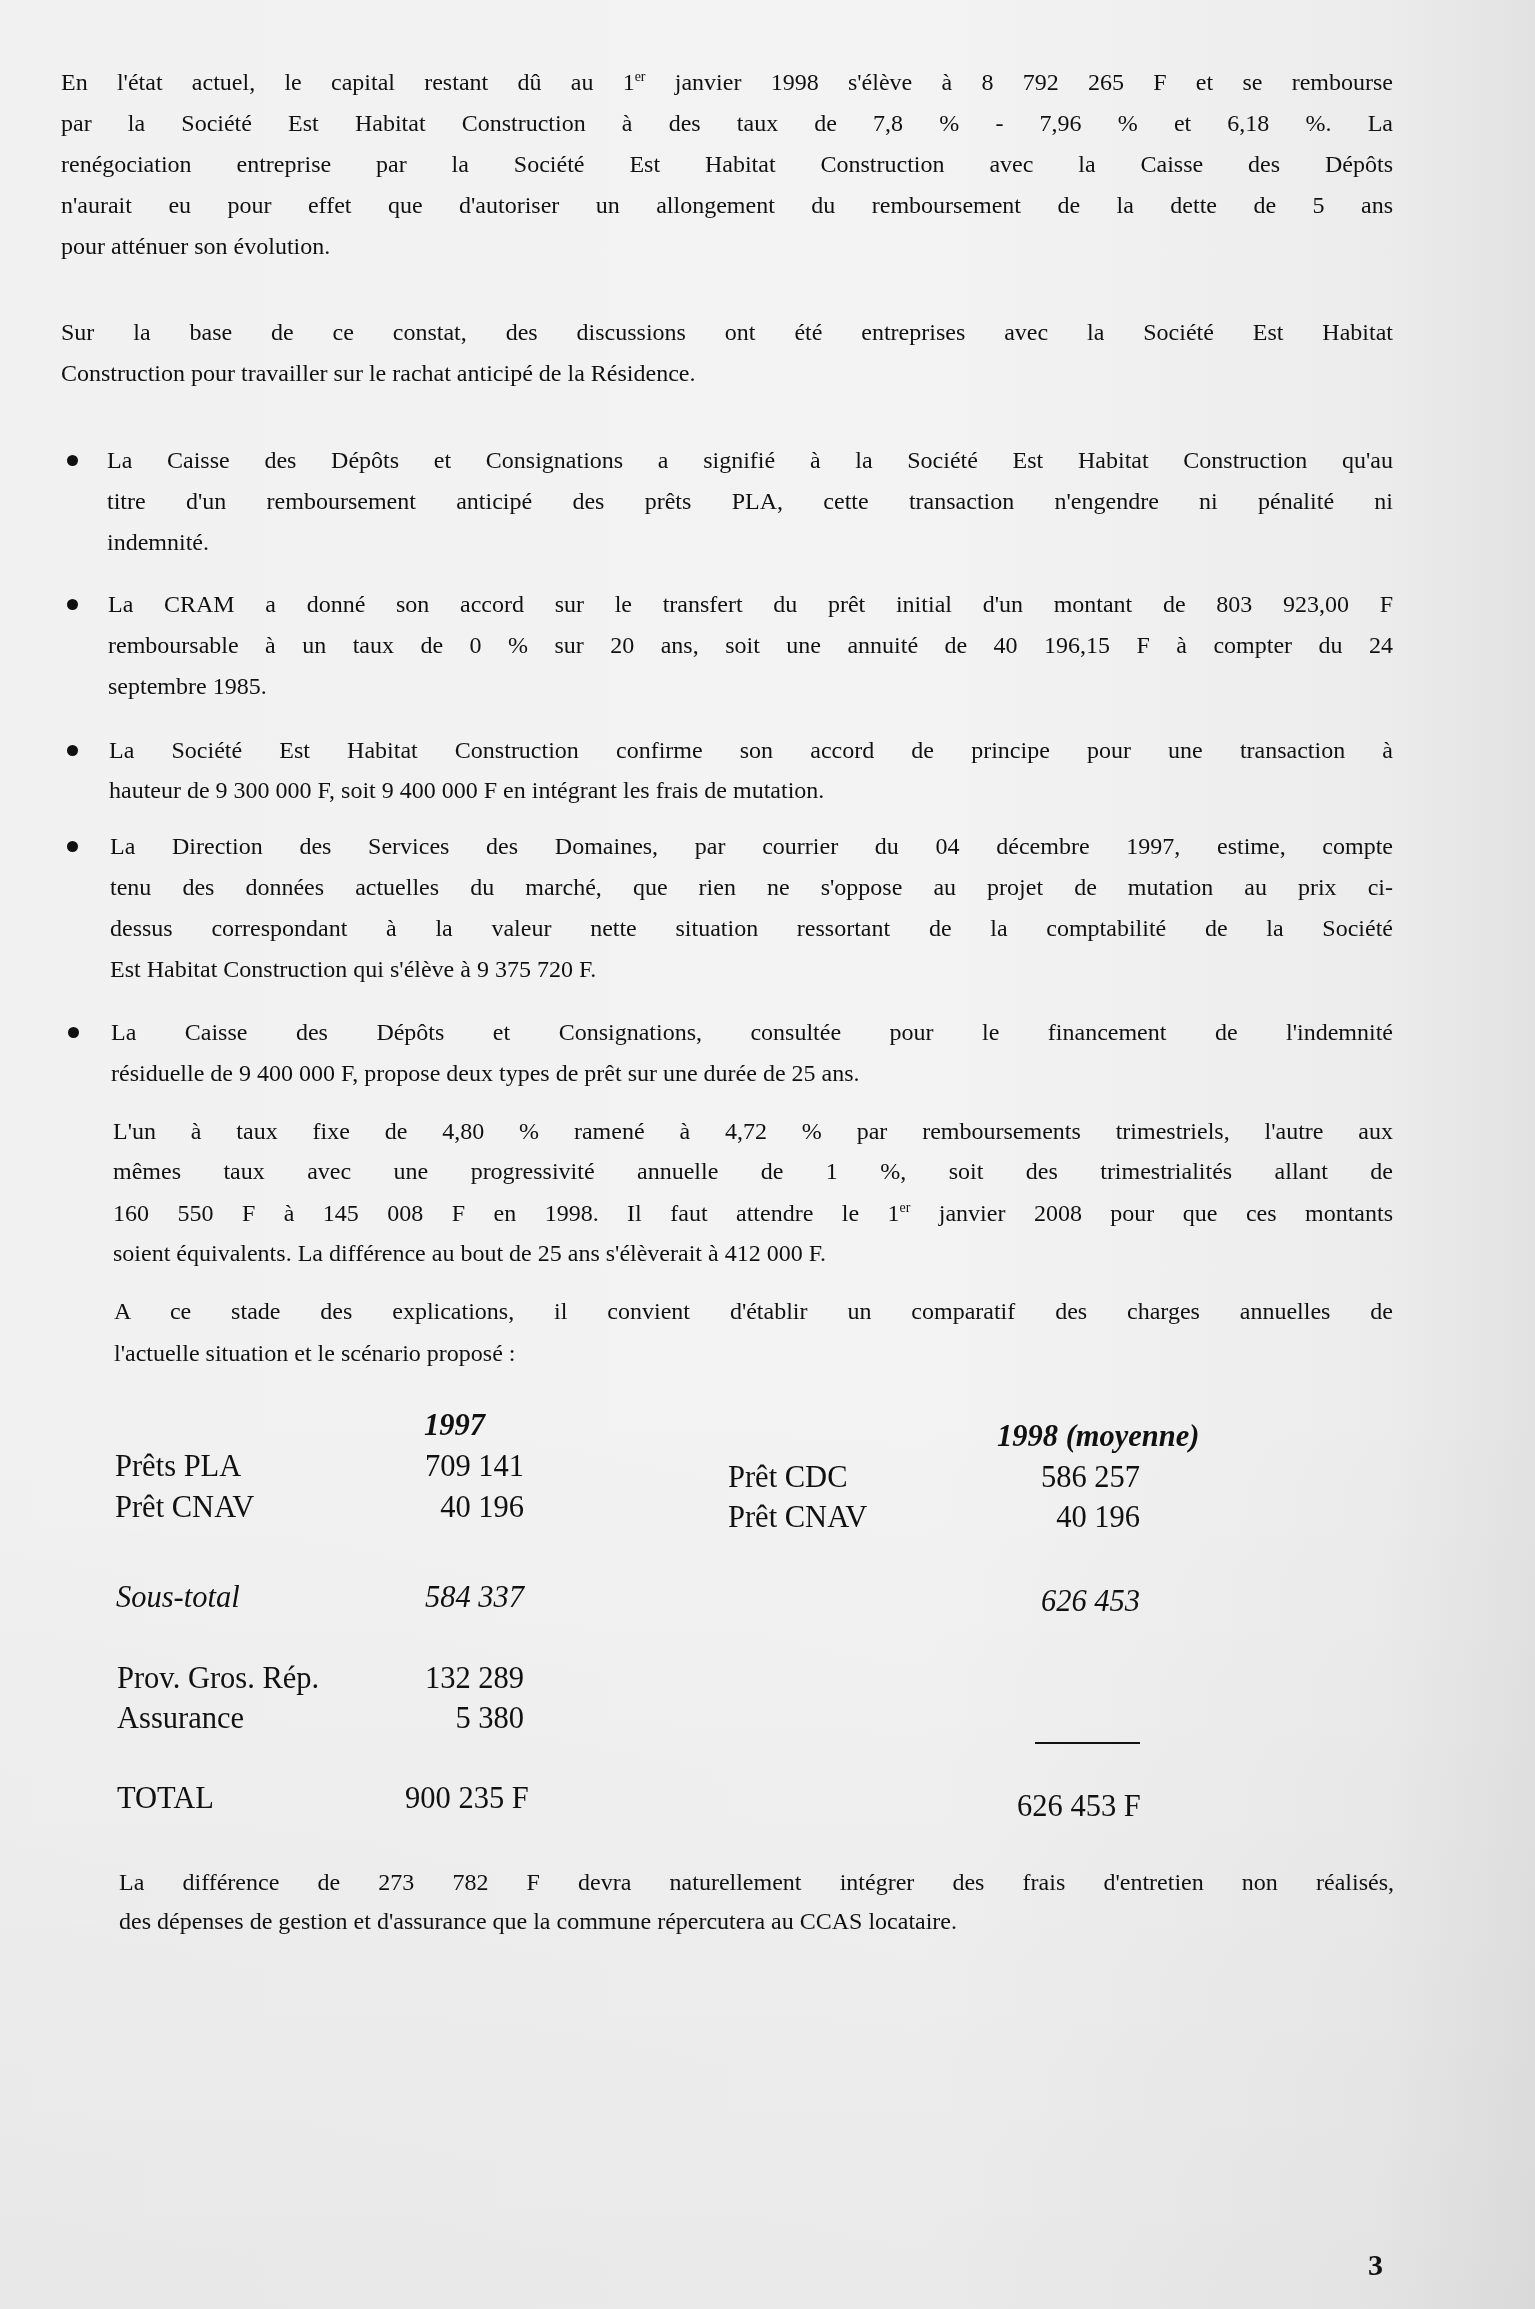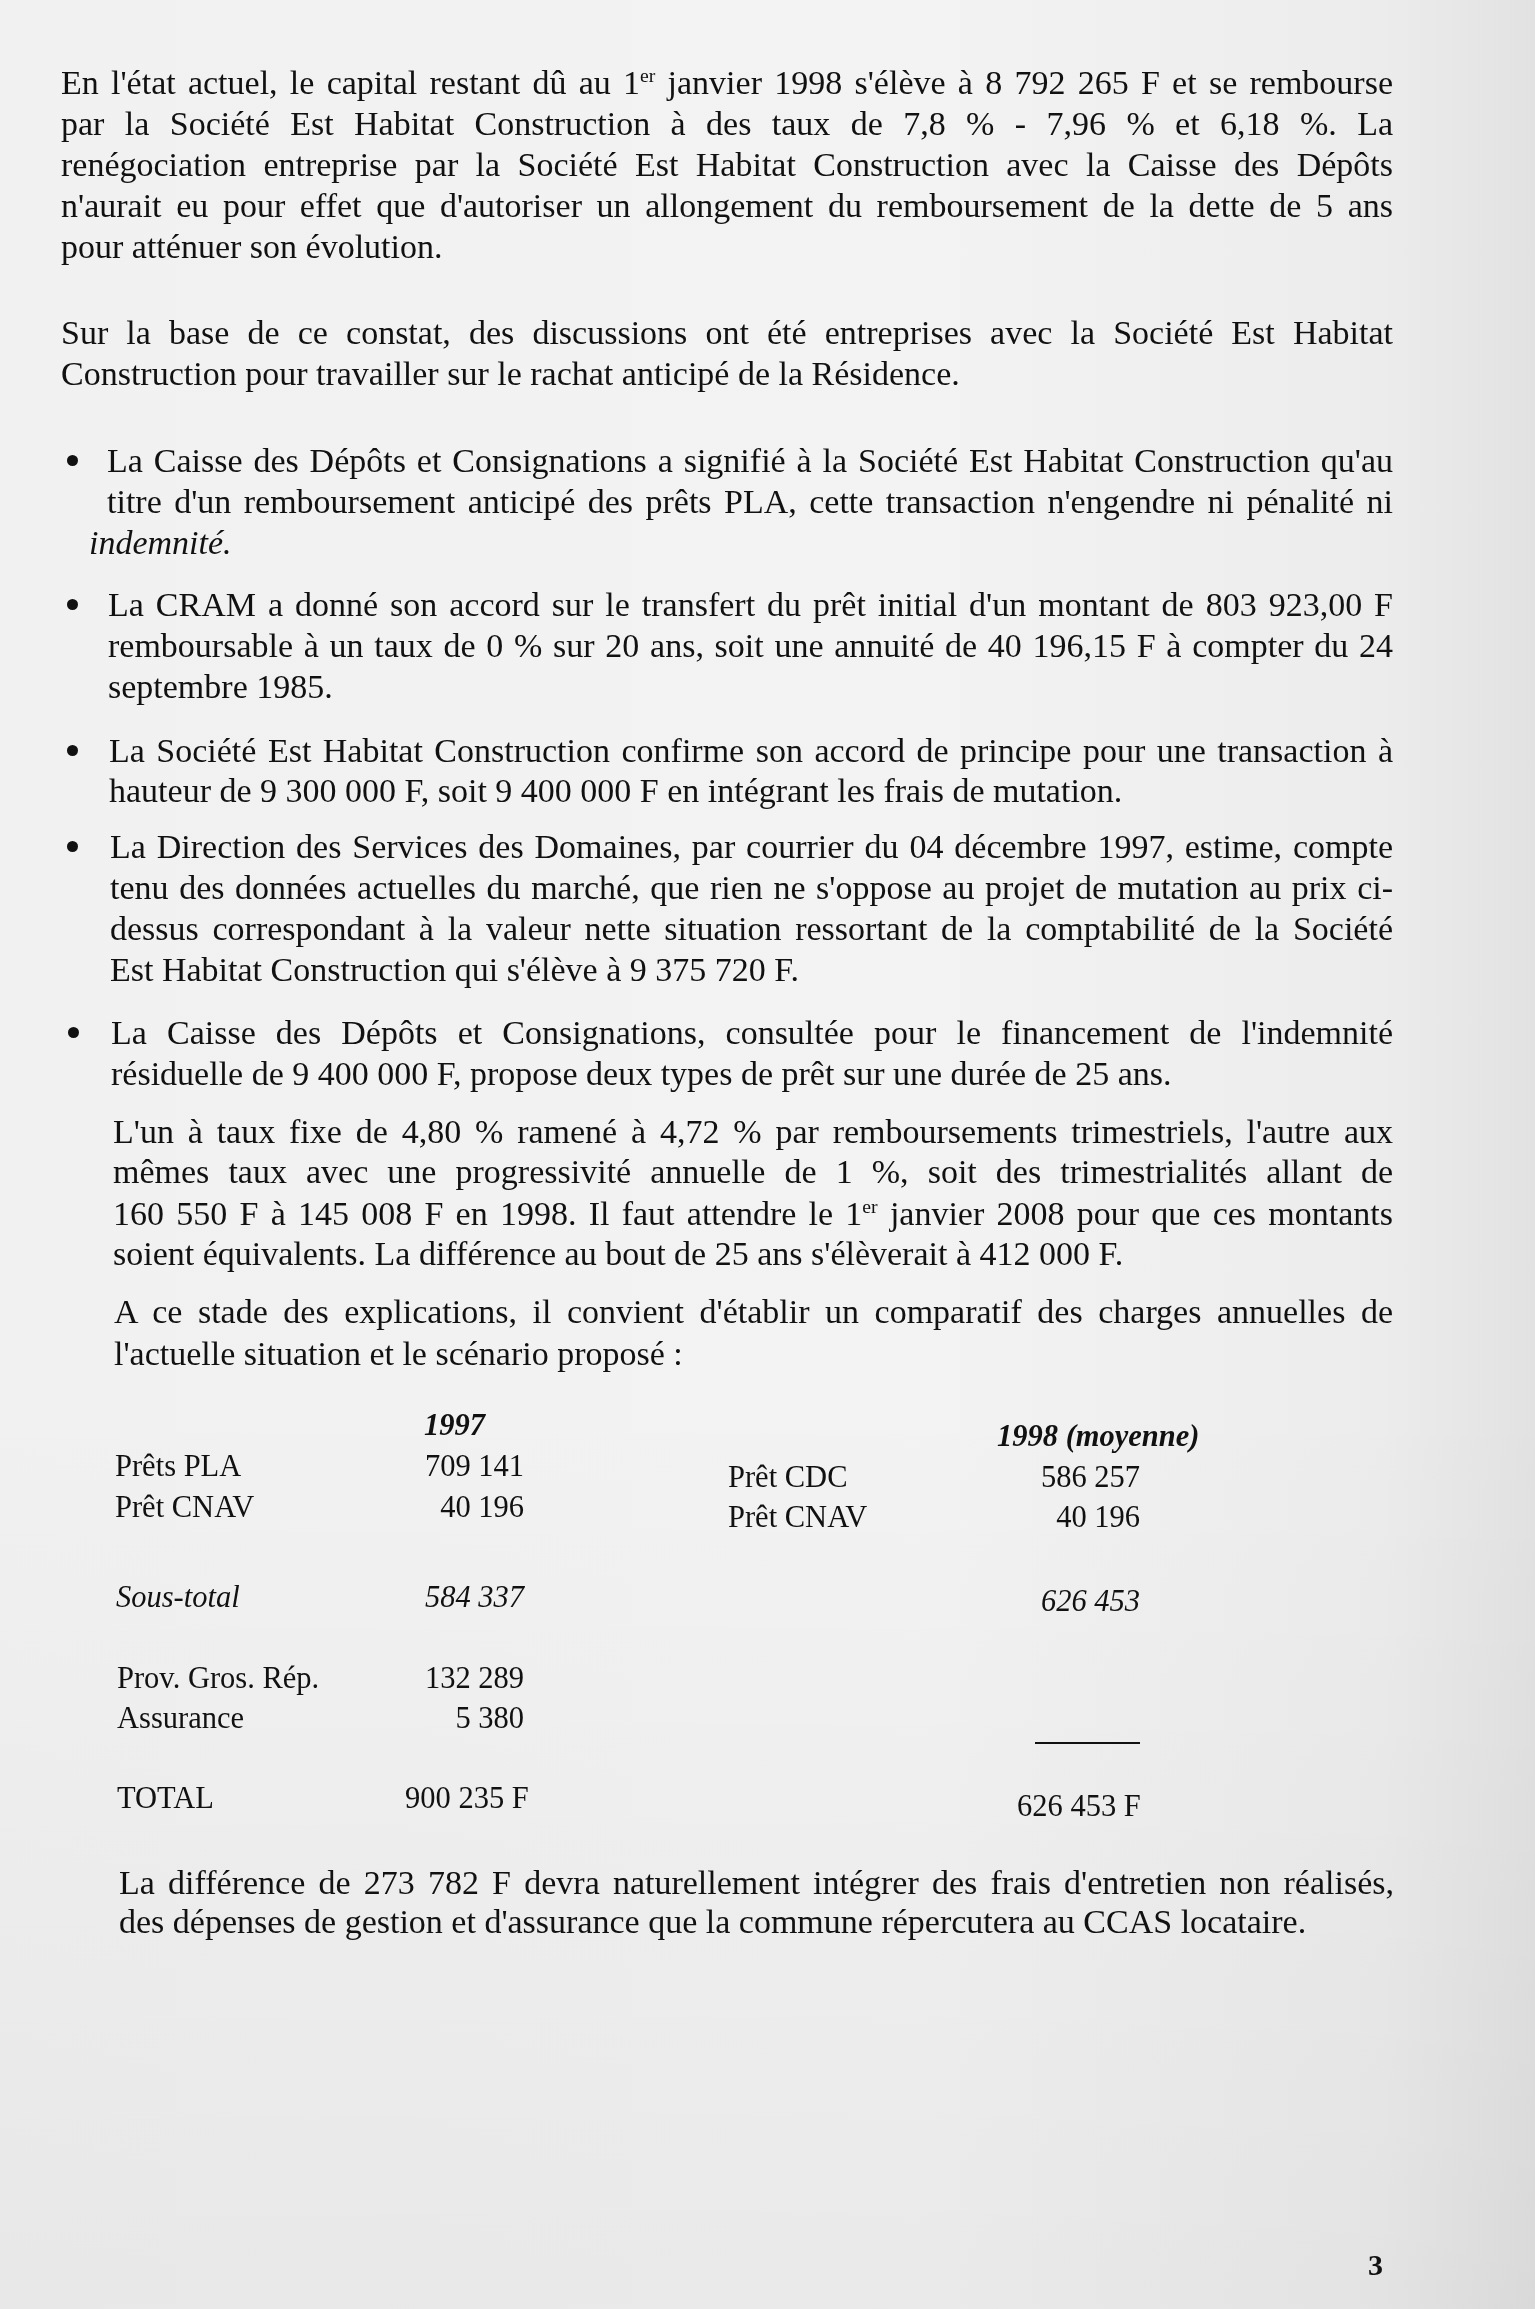--- a/index.html
+++ b/index.html
@@ -7,21 +7,21 @@
     width: 1535px; height: 2309px; position: relative; overflow: hidden;
     background: linear-gradient(90deg, #f1f1f1 0%, #f3f3f3 60%, #ececec 90%, #e2e2e2 100%);
     font-family: "Liberation Serif", "DejaVu Serif", serif;
     color: #111;
   }
   .page-shade {
     position: absolute; inset: 0; pointer-events: none;
     background: linear-gradient(180deg, rgba(255,255,255,0) 0%, rgba(0,0,0,0.0) 60%, rgba(0,0,0,0.04) 100%);
   }
   .ln {
-    position: absolute; font-size: 34px; line-height: 41px; height: 41px;
+    position: absolute; font-size: 24px; line-height: 41px; height: 41px;
     white-space: nowrap;
   }
   .j { text-align: justify; text-align-last: justify; }
   .l { text-align: left; }
   sup { font-size: 0.58em; vertical-align: 0; position: relative; top: -0.62em; line-height: 0; }
   .bullet {
     position: absolute; width: 11px; height: 11px; border-radius: 50%; background: #111;
   }
   .tcell { position: absolute; font-size: 30.5px; line-height: 41px; white-space: nowrap; }
   .r { text-align: right; }
@@ -48,21 +48,21 @@
   <div class="ln j" style="left:61px; top:312px; width:1332px;">Sur la base de ce constat, des discussions ont été entreprises avec la Société Est Habitat</div>
   <div class="ln l" style="left:61px; top:353px; width:1332px;">Construction pour travailler sur le rachat anticipé de la Résidence.</div>
 </div>
 
 <div>
 
   <div>
     <span class="bullet" style="left:67px; top:455px;"></span>
     <div class="ln j" style="left:107px; top:440px; width:1286px;">La Caisse des Dépôts et Consignations a signifié à la Société Est Habitat Construction qu'au</div>
     <div class="ln j" style="left:107px; top:481px; width:1286px;">titre d'un remboursement anticipé des prêts PLA, cette transaction n'engendre ni pénalité ni</div>
-    <div class="ln l" style="left:89px; top:522px; width:1286px;font-style:italic;">indemnité.</div>
+    <div class="ln l" style="left:107px; top:522px; width:1286px;">indemnité.</div>
   </div>
 
   <div>
     <span class="bullet" style="left:67px; top:599px;"></span>
     <div class="ln j" style="left:108px; top:584px; width:1285px;">La CRAM a donné son accord sur le transfert du prêt initial d'un montant de 803 923,00 F</div>
     <div class="ln j" style="left:108px; top:625px; width:1285px;">remboursable à un taux de 0 % sur 20 ans, soit une annuité de 40 196,15 F à compter du 24</div>
     <div class="ln l" style="left:108px; top:666px; width:1285px;">septembre 1985.</div>
   </div>
 
   <div>

